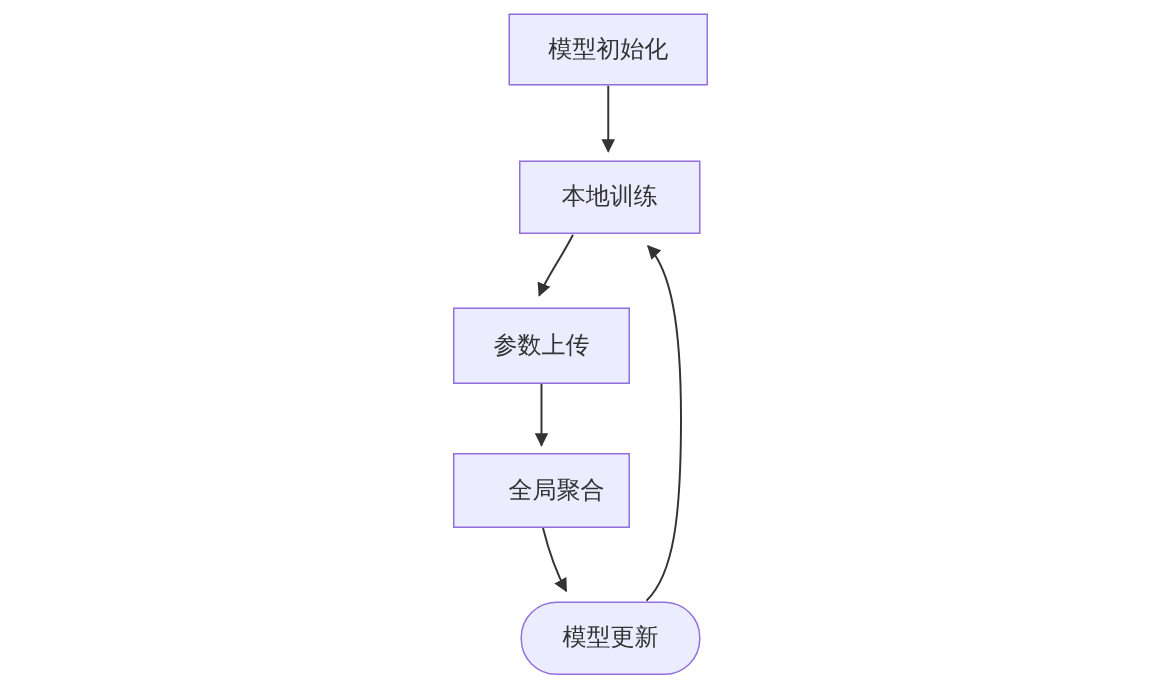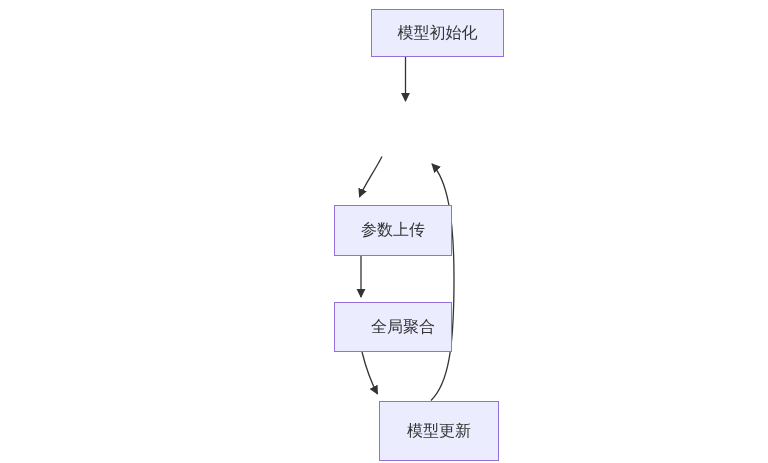--- a/index.html
+++ b/index.html
@@ -32,27 +32,26 @@
     box-sizing: border-box;
     background: var(--node-fill, #ECECFF);
     border: 1px solid var(--node-border, #9370DB);
     color: var(--text-color, #333333);
     font-size: 16px;
     display: flex;
     align-items: center;
     justify-content: center;
     text-align: center;
     white-space: nowrap;
-    margin-left: 32px;
   }
   .node-model-init      { left: 339px; top: 9px;   width: 133px; height: 48px; }
   .node-local-train     { left: 346px; top: 107px; width: 121px; height: 49px; }
   .node-param-upload    { left: 302px; top: 205px; width: 118px; height: 51px; }
   .node-global-aggregate{ left: 302px; top: 302px; width: 118px; height: 50px; padding-left: 20px; }
-  .node-model-update    { left: 347px; top: 401px; width: 120px; height: 60px; }
+  .node-model-update    { left: 347px; top: 401px; width: 120px; height: 49px; border-radius: 24px; }
 </style>
 </head>
 <body>
 
 <div class="canvas">
 
   <svg class="edge-layer" width="768" height="463" viewBox="0 0 768 463" xmlns="http://www.w3.org/2000/svg">
     <defs>
       <marker id="arrowhead" viewBox="0 0 10 10" refX="9" refY="5" markerWidth="7" markerHeight="7" orient="auto">
         <path d="M0,0 L10,5 L0,10 z" fill="#333333"></path>
@@ -65,20 +64,21 @@
 
     <path class="edge" d="M 361 256 L 361 297" marker-end="url(#arrowhead)"></path>
 
     <path class="edge" d="M 362 352 C 366 368, 371 382, 377.5 394" marker-end="url(#arrowhead)"></path>
 
     <path class="edge" d="M 431 400.5 C 449 383, 454 345, 454 279 C 454 215, 447 180, 432 164" marker-end="url(#arrowhead)"></path>
   </svg>
 
   <div class="node node-model-init">模型初始化</div>
 
+  <div class="node node-local-train">本地训练</div>
 
   <div class="node node-param-upload">参数上传</div>
 
   <div class="node node-global-aggregate">全局聚合</div>
 
   <div class="node node-model-update">模型更新</div>
 
 </div>
 
 </body></html>

